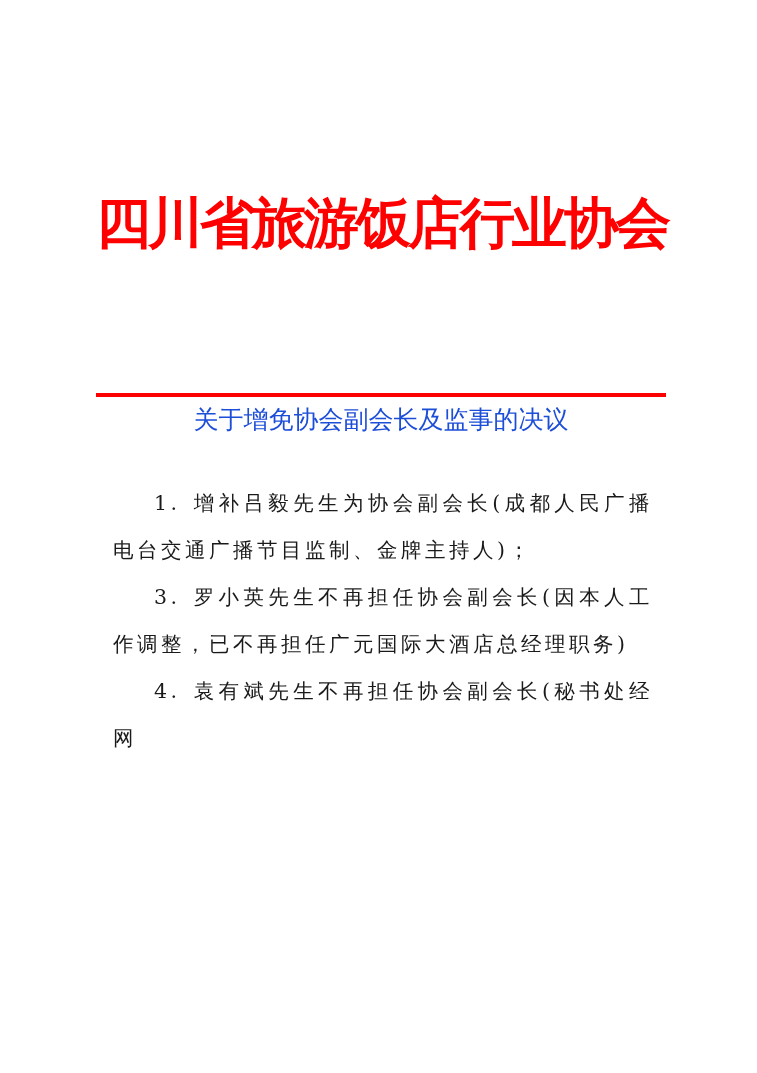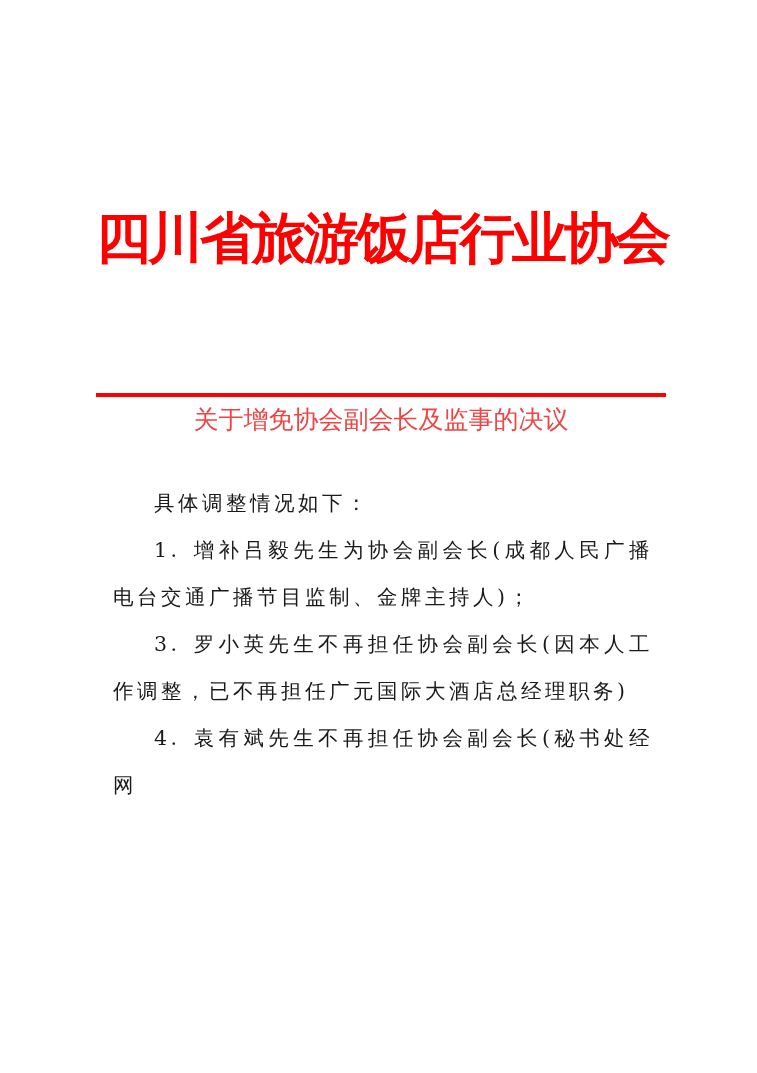--- a/index.html
+++ b/index.html
@@ -19,45 +19,44 @@
       width: 757px;
       height: 1073px;
       background: #ffffff;
     }
     .org-title {
       position: absolute;
       left: 96px;
       top: 188px;
       width: 570px;
       text-align: center;
-      font-family: Liberation Serif, serif;
+      font-family: Liberation Mono, monospace;
       font-weight: bold;
       font-size: 55px;
       line-height: 80px;
       letter-spacing: -3px;
       white-space: nowrap;
-      margin-top: 11px;
     }
     .red-rule {
       position: absolute;
       left: 96px;
       top: 393px;
       width: 570px;
       height: 4px;
     }
     .doc-title {
       position: absolute;
       left: 96px;
       top: 400px;
       width: 570px;
       text-align: center;
       font-family: "DejaVu Sans", sans-serif;
       font-size: 25px;
       line-height: 40px;
-      color: #ef4444;
+      color: #1d4ed8;
       white-space: nowrap;
     }
     .body-text {
       position: absolute;
       left: 113px;
       top: 480px;
       width: 540px;
       font-family: "DejaVu Serif", serif;
       font-size: 20.5px;
       line-height: 47px;
@@ -80,21 +79,20 @@
 <div class="page">
 
   <div class="org-title" style="color: rgb(255, 0, 0);">四川省旅游饭店行业协会</div>
 
   <div class="red-rule" style="background: rgb(255, 0, 0);"></div>
 
   <div class="doc-title">关于增免协会副会长及监事的决议</div>
 
   <div class="body-text">
 
-    <p class="para">具体调整情况如下：</p>
 
     <p class="para item">
       <span class="num">1.</span><span>增补吕毅先生为协会副会长(成都人民广播电台交通广播节目监制、金牌主持人)；</span>
     </p>
 
 
     <p class="para item">
       <span class="num">3.</span><span>罗小英先生不再担任协会副会长(因本人工作调整，已不再担任广元国际大酒店总经理职务)</span>
     </p>
 

